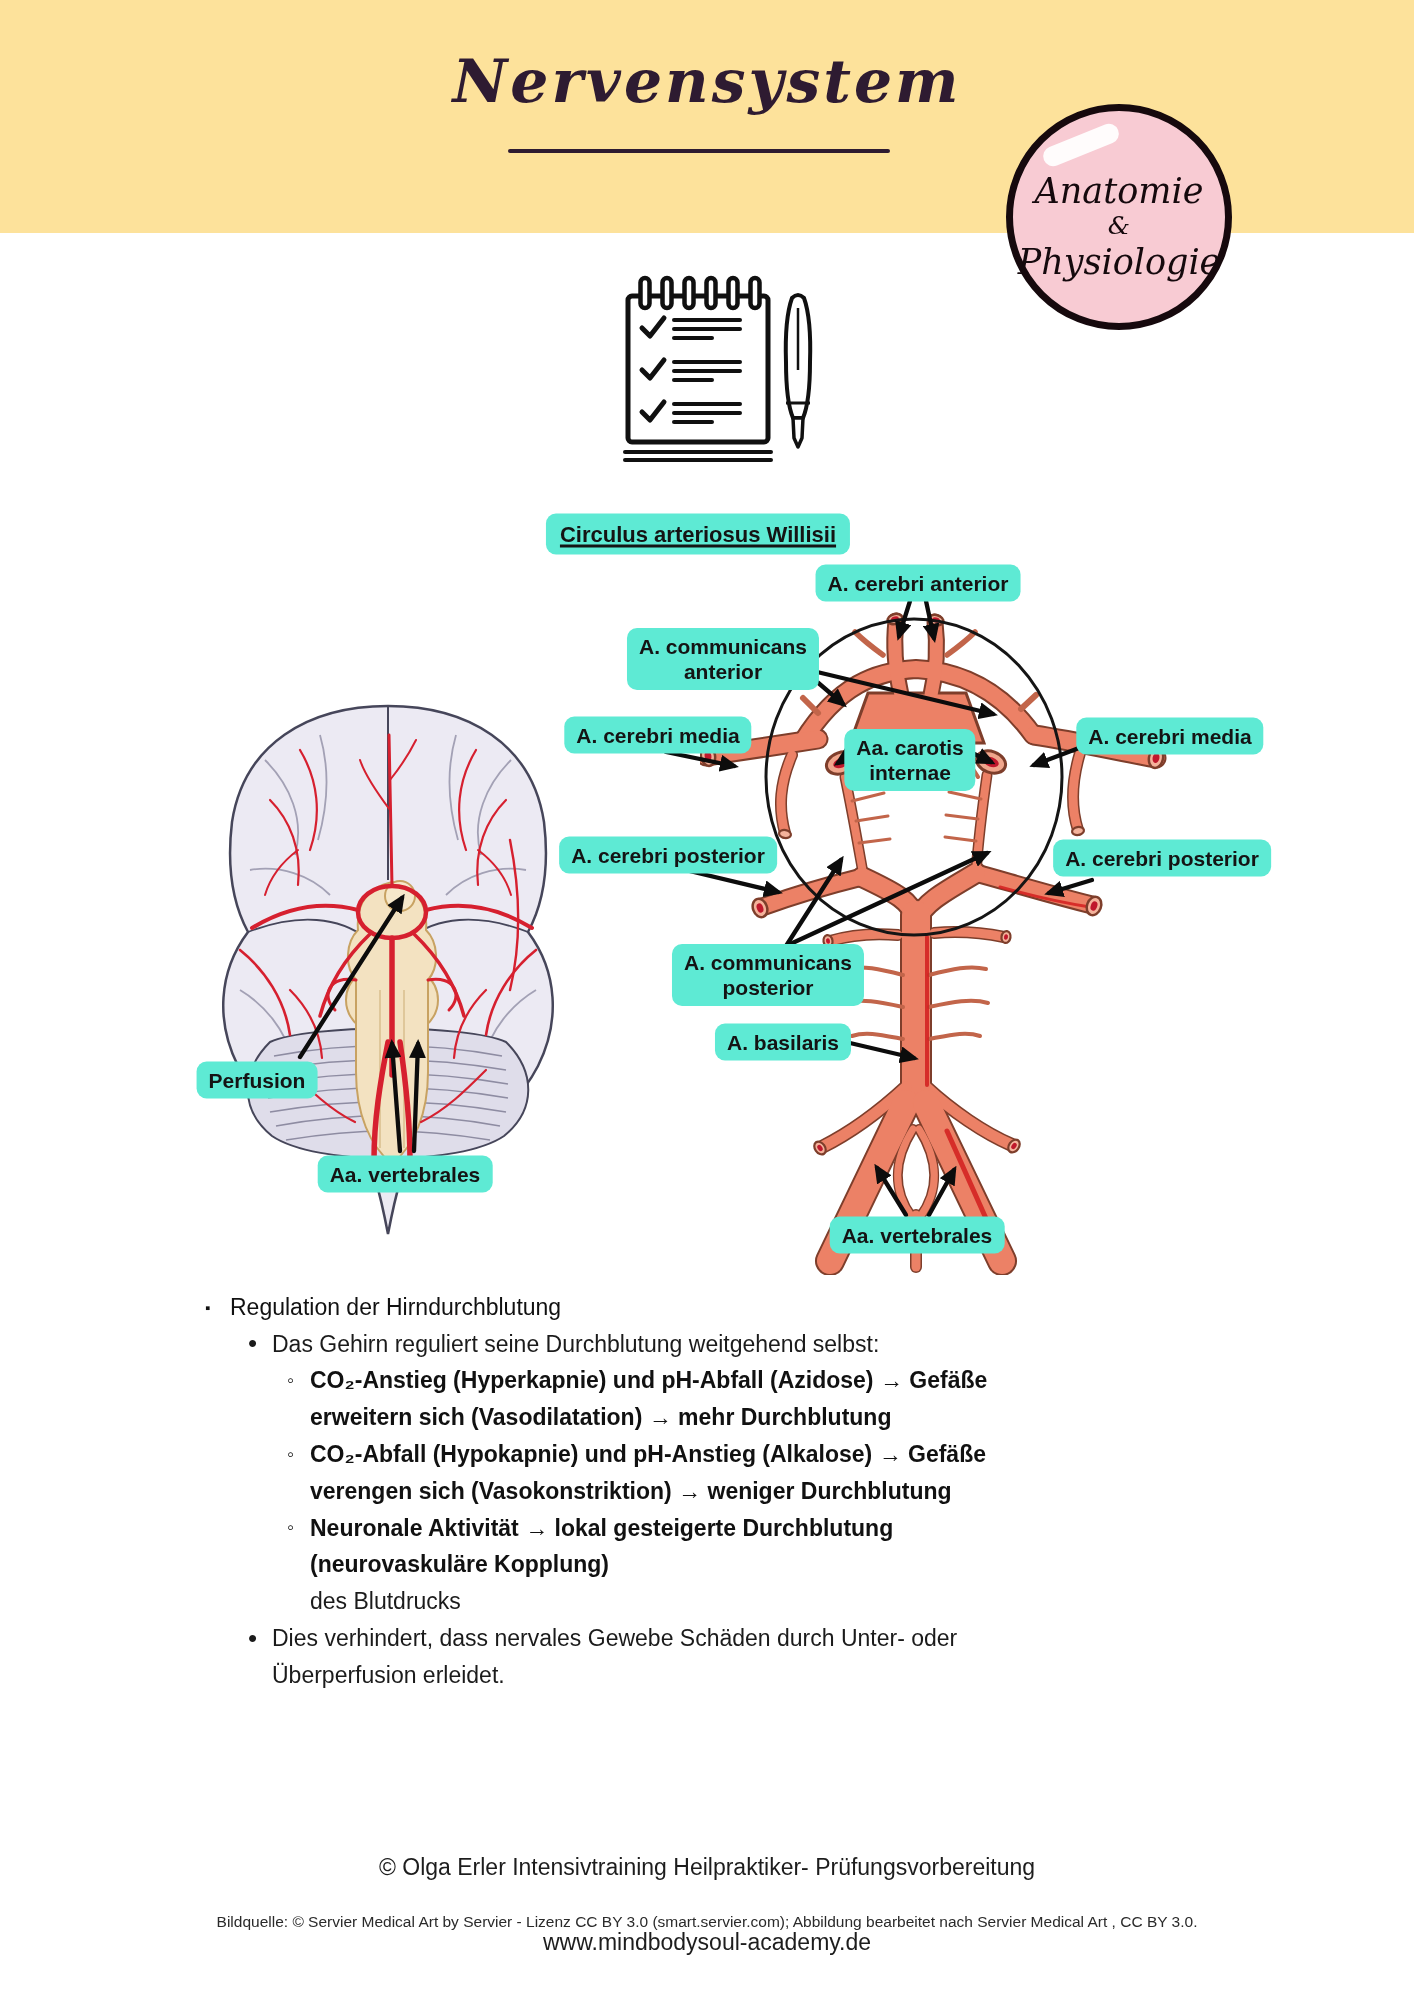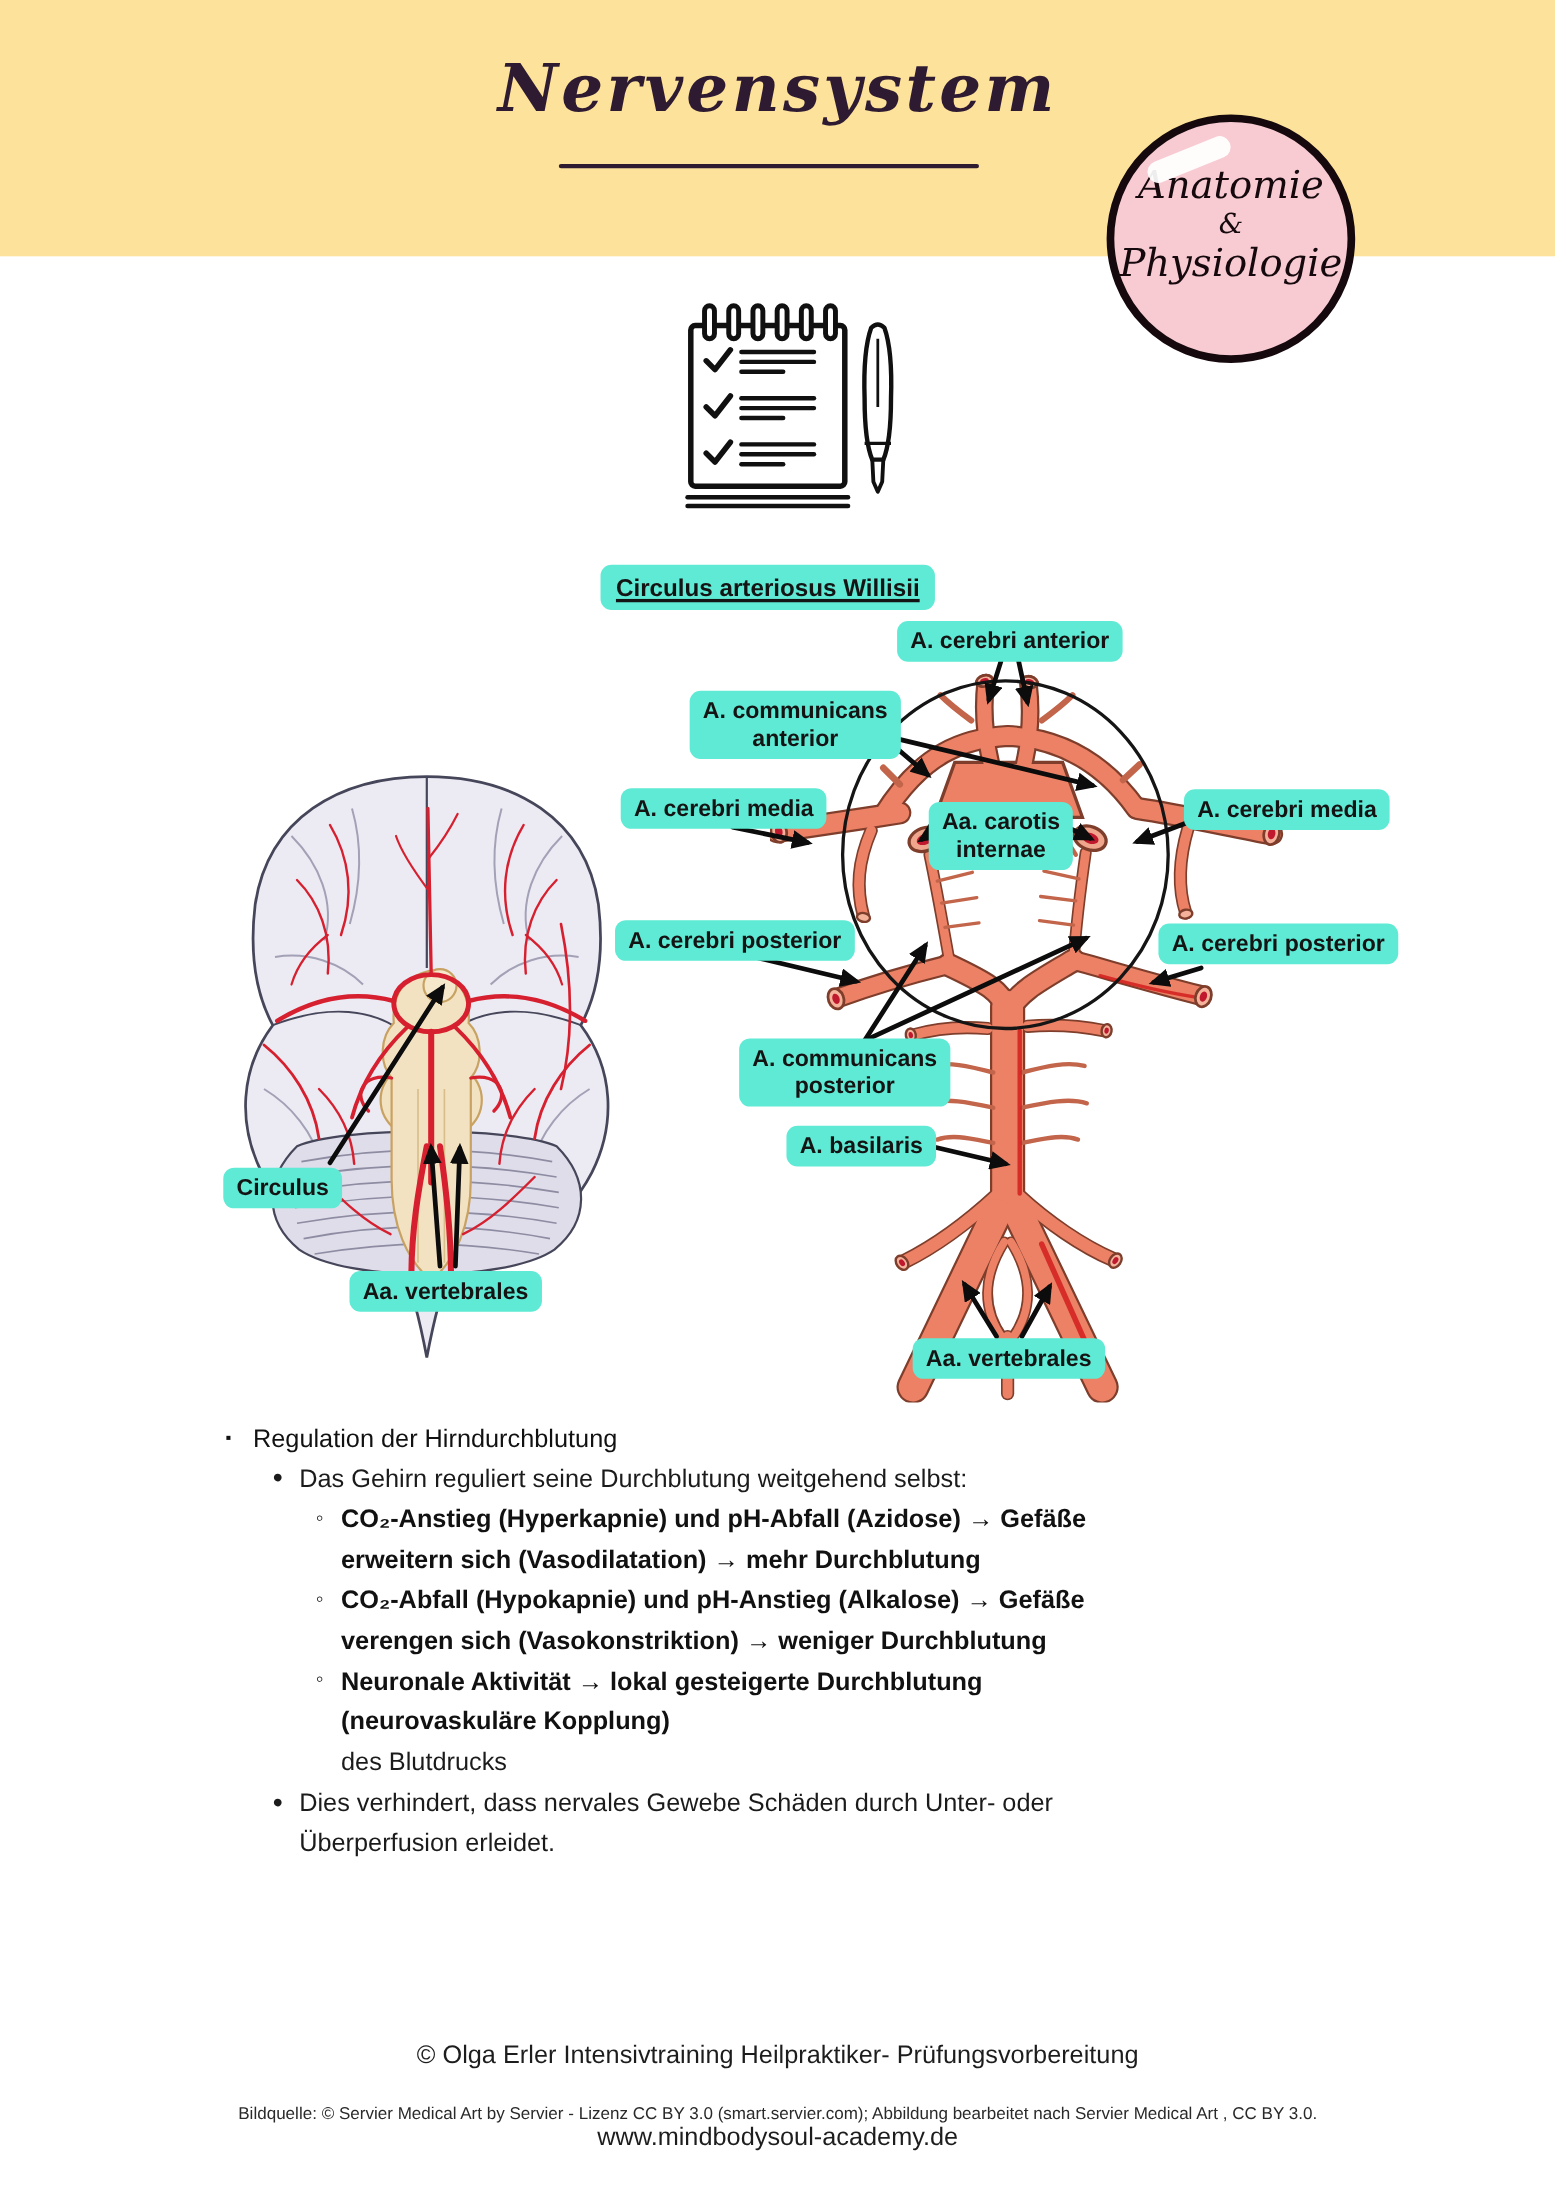--- a/index.html
+++ b/index.html
@@ -10,21 +10,21 @@
   .title{position:absolute;left:0;top:46px;width:100%;text-align:center;z-index:2;
          font-family:"DejaVu Serif",serif;font-style:italic;font-weight:700;font-size:60px;
          letter-spacing:3px;color:#2E1B31;}
   .title-underline{position:absolute;left:508px;top:149px;width:382px;height:4px;background:#2E1B31;
          border-radius:2px;z-index:2;}
   .badge{position:absolute;left:1006px;top:104px;width:226px;height:226px;border-radius:50%;
          background:#F8CBD3;border:7px solid #16090D;box-sizing:border-box;z-index:6;
          font-family:"DejaVu Serif",serif;font-style:italic;color:#15090D;text-align:center;}
   .badge-shine{position:absolute;left:28px;top:24px;width:80px;height:20px;background:#ffffff;
          border-radius:11px;transform:rotate(-22deg);opacity:.93;}
-  .badge-l1{margin-top:38px;font-size:35px;line-height:40px;}
+  .badge-l1{margin-top:60px;font-size:35px;line-height:40px;}
   .badge-l2{font-size:25px;line-height:30px;}
   .badge-l3{font-size:35px;line-height:42px;}
   
   .art{position:absolute;z-index:2;}
   .arrows{position:absolute;left:0;top:0;width:1414px;height:2000px;z-index:4;pointer-events:none;}
   
   .lbl{position:absolute;transform:translate(-50%,-50%);background:#5eead4;color:#141414;
        font-weight:700;font-size:21px;line-height:25px;padding:6px 12px;border-radius:10px;
        white-space:nowrap;text-align:center;z-index:5;}
   .lbl-heading{font-size:22px;padding:8px 14px;text-decoration:underline;
@@ -344,21 +344,21 @@
     <div>internae</div>
   </div>
   <div class="lbl" style="left:1170px;top:736px;">A. cerebri media</div>
   <div class="lbl" style="left:668px;top:855px;">A. cerebri posterior</div>
   <div class="lbl" style="left:1162px;top:858px;">A. cerebri posterior</div>
   <div class="lbl" style="left:768px;top:975px;">
     <div>A. communicans</div>
     <div>posterior</div>
   </div>
   <div class="lbl" style="left:783px;top:1042px;">A. basilaris</div>
-  <div class="lbl" style="left:257px;top:1080px;">Circulus</div>
+  <div class="lbl" style="left:257px;top:1080px;">Perfusion</div>
   <div class="lbl" style="left:405px;top:1174px;">Aa. vertebrales</div>
   <div class="lbl" style="left:917px;top:1235px;">Aa. vertebrales</div>
 
   <div class="content">
     <div class="line lv1">Regulation der Hirndurchblutung</div>
     <div class="line lv2">Das Gehirn reguliert seine Durchblutung weitgehend selbst:</div>
     <div class="line lv3">CO₂-Anstieg (Hyperkapnie) und pH-Abfall (Azidose) → Gefäße</div>
     <div class="line ct3">erweitern sich (Vasodilatation) → mehr Durchblutung</div>
     <div class="line lv3">CO₂-Abfall (Hypokapnie) und pH-Anstieg (Alkalose) → Gefäße</div>
     <div class="line ct3">verengen sich (Vasokonstriktion) → weniger Durchblutung</div>

